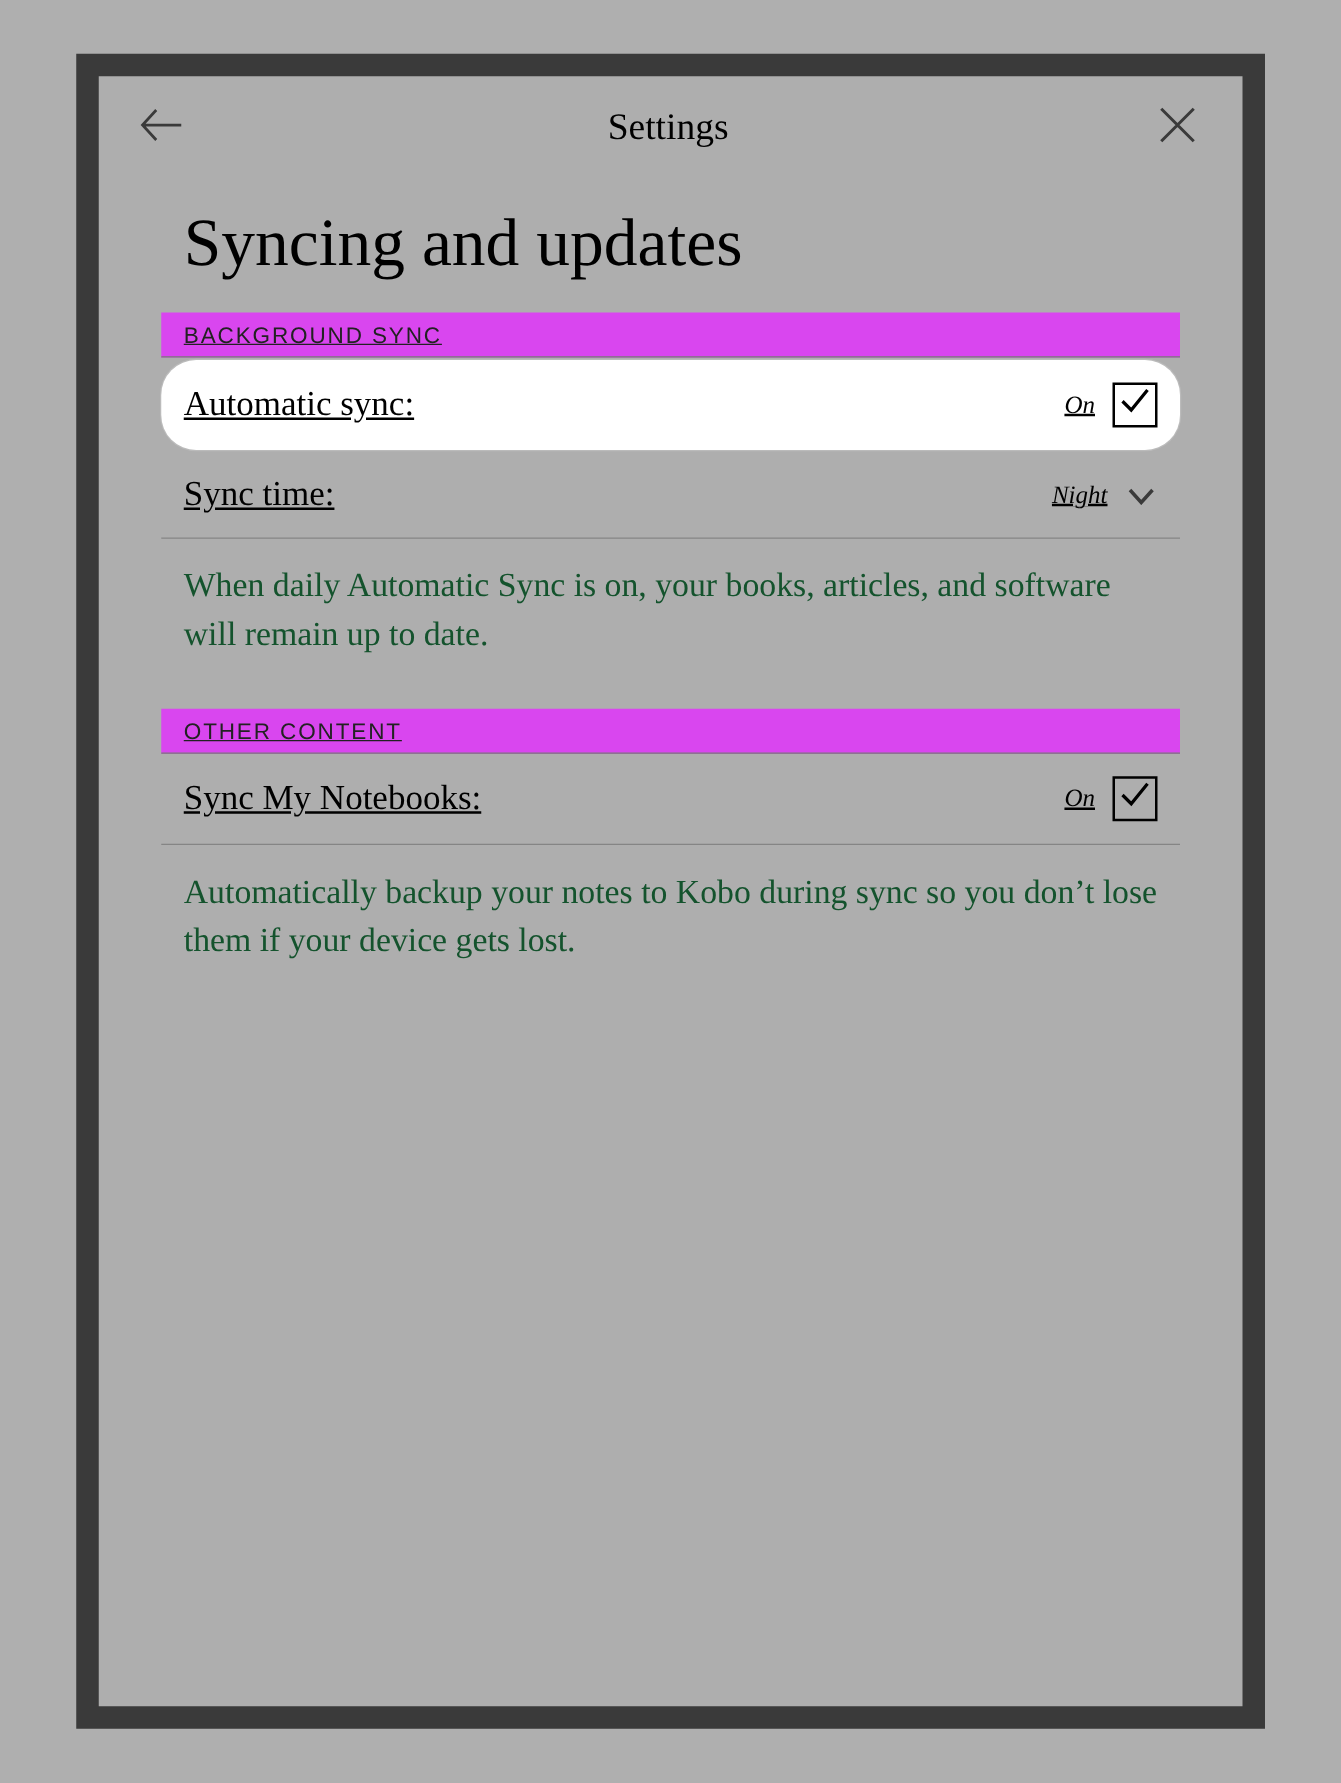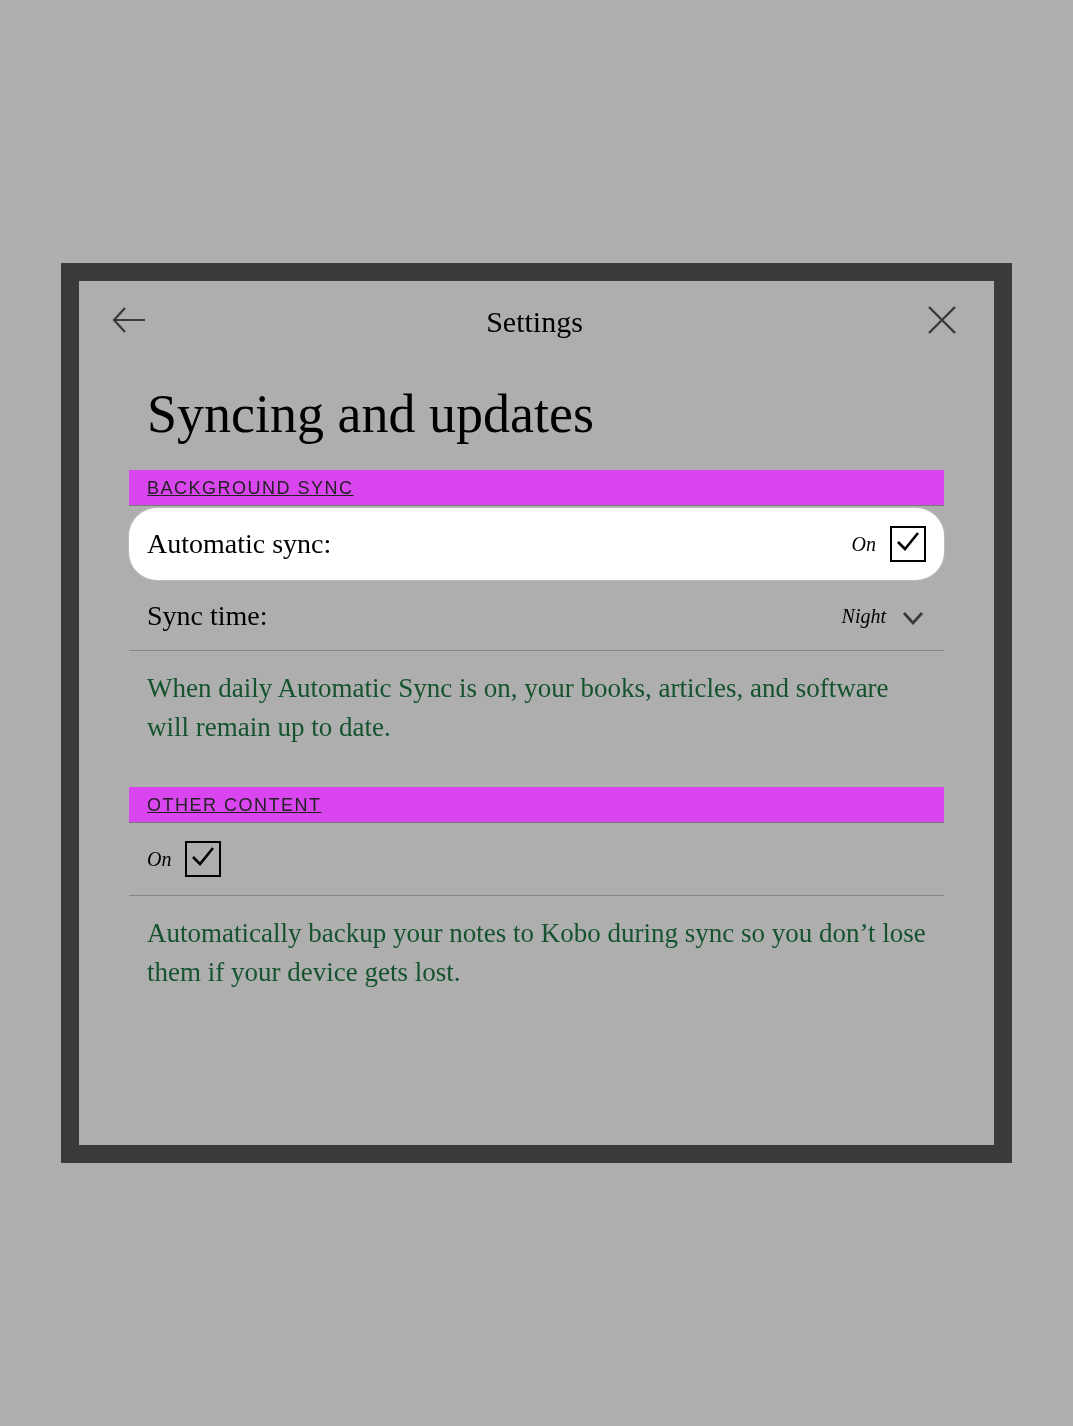--- a/index.html
+++ b/index.html
@@ -11,21 +11,21 @@
       background: #afafaf;
       font-family: Georgia, 'Times New Roman', serif;
       width: 1073px;
       height: 1426px;
       display: flex;
       align-items: center;
       justify-content: center;
     }
     .outer-frame {
       width: 951px;
-      height: 900px;
+      height: 1340px;
       background: #3a3a3a;
       padding: 18px;
     }
     .inner-screen {
       width: 100%;
       height: 100%;
       background: #aeaeae;
       position: relative;
       overflow: hidden;
     }
@@ -92,20 +92,21 @@
       text-decoration: underline;
     }
     .setting-row {
       display: flex;
       align-items: center;
       justify-content: space-between;
       padding: 18px 18px;
       border-bottom: 1.5px solid #858585;
       font-size: 28px;
       color: #000;
+      text-decoration: underline;
     }
     .setting-row.highlighted {
       background: #ffffff;
       border-radius: 28px;
       border-bottom: none;
       box-shadow: 0 0 0 1px #bbb;
       margin: 2px 0;
     }
     .row-right {
       display: flex;
@@ -210,20 +211,21 @@
             </span>
           </div>
         </div>
       </div>
 
       <div class="description">When daily Automatic Sync is on, your books, articles, and software will remain up to date.</div>
 
       <div class="section-header">OTHER CONTENT</div>
 
       <div class="setting-row">
+        <span>Sync My Notebooks:</span>
         <div class="row-right">
           <span class="row-value">On</span>
           <div class="checkbox">
             <span>
               <svg viewBox="0 0 28 28">
                   <path d="M4 15 L11 22 L24 6"></path>
                 </svg>
             </span>
           </div>
         </div>

